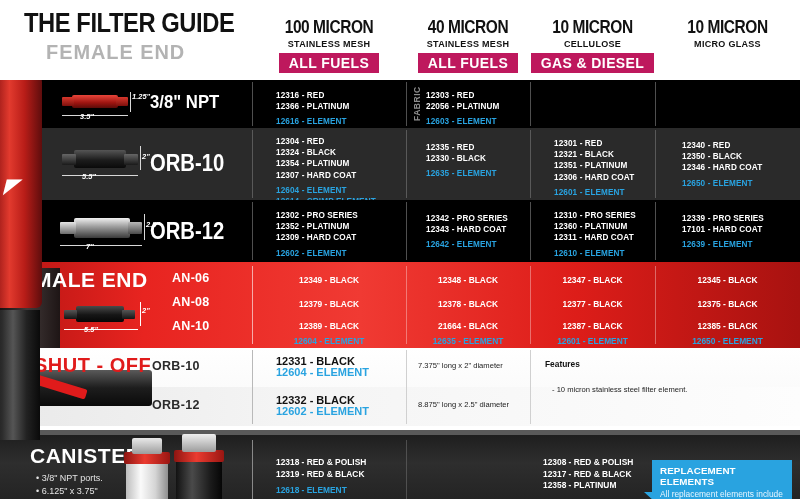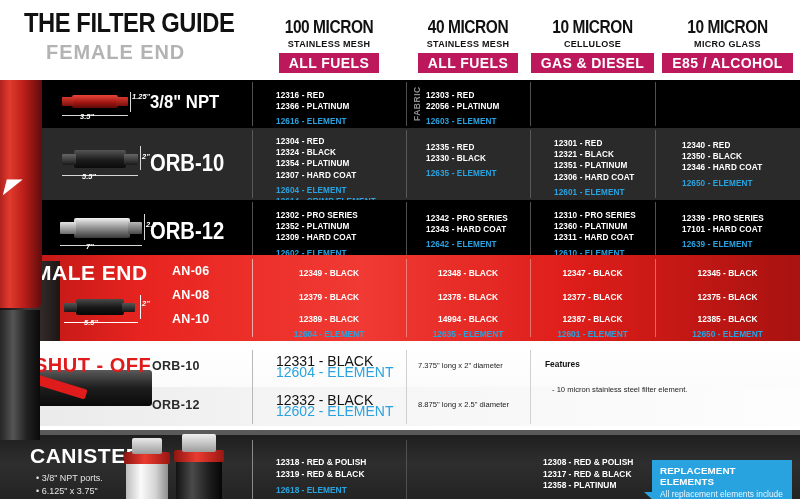--- a/index.html
+++ b/index.html
@@ -108,21 +108,21 @@
 
   
   .shutoff-wrap { position:absolute; left:0; top:268px; width:800px; height:78px; }
   .so-row1 { position:absolute; left:0; top:0; width:800px; height:39px;
              background:linear-gradient(180deg,#ffffff 0%,#fbfbfb 100%); }
   .so-row2 { position:absolute; left:0; top:39px; width:800px; height:39px;
              background:linear-gradient(90deg,#e9e9e9 0%,#f4f4f4 35%,#fdfdfd 100%); }
   .so-title { position:absolute; left:34px; top:6px; color:#e01b1b;
               font-size:20px; font-weight:bold; letter-spacing:.5px; }
   .so-sub  { position:absolute; color:#2b2b2b; font-size:12.5px; font-weight:bold; letter-spacing:.3px; }
-  .so-part { position:absolute; color:#111; font-size:14px; font-weight:normal; line-height:11px;}
+  .so-part { position:absolute; color:#111; font-size:11px; font-weight:bold; line-height:11px;}
   .so-part .el { color:#29a3e0; }
   .so-dim  { position:absolute; color:#222; font-size:7.6px; }
   .feat-h  { position:absolute; color:#111; font-size:8.4px; font-weight:bold; }
   .feat-li { position:absolute; color:#222; font-size:7.6px; line-height:11px; }
   .so-handle { position:absolute; background:#e01b1b; }
 
   
   .canister-wrap { position:absolute; left:0; top:350px; width:800px; height:149px;
     background:linear-gradient(180deg,#1c1c1c 0%,#2e2e2e 22%,#202020 55%,#050505 100%); }
   .can-title { position:absolute; left:30px; top:14px; color:#fff; font-size:21px;
@@ -163,21 +163,20 @@
       <div><span class="fuel">ALL FUELS</span></div>
     </div>
     <div class="colhead" style="left:530px; width:125px;">
       <div class="micron">10 MICRON</div>
       <div class="mat">CELLULOSE</div>
       <div><span class="fuel">GAS &amp; DIESEL</span></div>
     </div>
     <div class="colhead" style="left:655px; width:145px;">
       <div class="micron">10 MICRON</div>
       <div class="mat">MICRO GLASS</div>
-      <div><span class="fuel">E85 / ALCOHOL</span></div>
     </div>
   </div>
 
   <div class="leftart">
     <div class="redcap"></div>
     <div class="redcan"></div>
     <div class="blkcan"></div>
     <div class="logo-a">◤</div>
   </div>
 
@@ -299,21 +298,21 @@
         <div class="el elgap">12610 - ELEMENT</div>
       </div>
 
       <div class="cell" style="left:682px; top:13px;">
         <div>12339 - PRO SERIES</div>
         <div>17101 - HARD COAT</div>
         <div class="el elgap">12639 - ELEMENT</div>
       </div>
     </div>
 
-    <div class="row row-red" style="top:175px; height:62px;">
+    <div class="row row-red" style="top:182px; height:62px;">
       <div style="position:absolute;left:0;top:0;width:800px;height:86px;
                   background:linear-gradient(90deg,#b41412 0%,#e82420 18%,#f03a33 45%,#dd1d19 72%,#a81210 100%);"></div>
 
       <div style="position:absolute;left:0;top:6px;width:60px;height:80px;
                   background:linear-gradient(90deg,#111 0%,#3a3a3a 45%,#151515 100%);opacity:.95;"></div>
 
       <div class="maleend-title" style="left:34px; top:6px;">MALE END</div>
 
       <div class="filt" style="left:62px; top:42px;">
         <div class="barrel" style="left:14px; top:2px; width:48px; height:16px; background:linear-gradient(180deg,#4a4a4a,#161616 55%,#060606);"></div>
@@ -338,21 +337,21 @@
       <div class="redcell" style="left:406px; top:13px; width:124px;">12348 - BLACK</div>
       <div class="redcell" style="left:530px; top:13px; width:125px;">12347 - BLACK</div>
       <div class="redcell" style="left:655px; top:13px; width:145px;">12345 - BLACK</div>
 
       <div class="redcell" style="left:252px; top:37px; width:154px;">12379 - BLACK</div>
       <div class="redcell" style="left:406px; top:37px; width:124px;">12378 - BLACK</div>
       <div class="redcell" style="left:530px; top:37px; width:125px;">12377 - BLACK</div>
       <div class="redcell" style="left:655px; top:37px; width:145px;">12375 - BLACK</div>
 
       <div class="redcell" style="left:252px; top:59px; width:154px;">12389 - BLACK</div>
-      <div class="redcell" style="left:406px; top:59px; width:124px;">14994 - BLACK</div>
+      <div class="redcell" style="left:406px; top:59px; width:124px;">21664 - BLACK</div>
       <div class="redcell" style="left:530px; top:59px; width:125px;">12387 - BLACK</div>
       <div class="redcell" style="left:655px; top:59px; width:145px;">12385 - BLACK</div>
 
       <div class="redcell el" style="left:252px; top:74px; width:154px;">12604 - ELEMENT</div>
       <div class="redcell el" style="left:406px; top:74px; width:124px;">12635 - ELEMENT</div>
       <div class="redcell el" style="left:530px; top:74px; width:125px;">12601 - ELEMENT</div>
       <div class="redcell el" style="left:655px; top:74px; width:145px;">12650 - ELEMENT</div>
     </div>
 
     <div class="shutoff-wrap">

